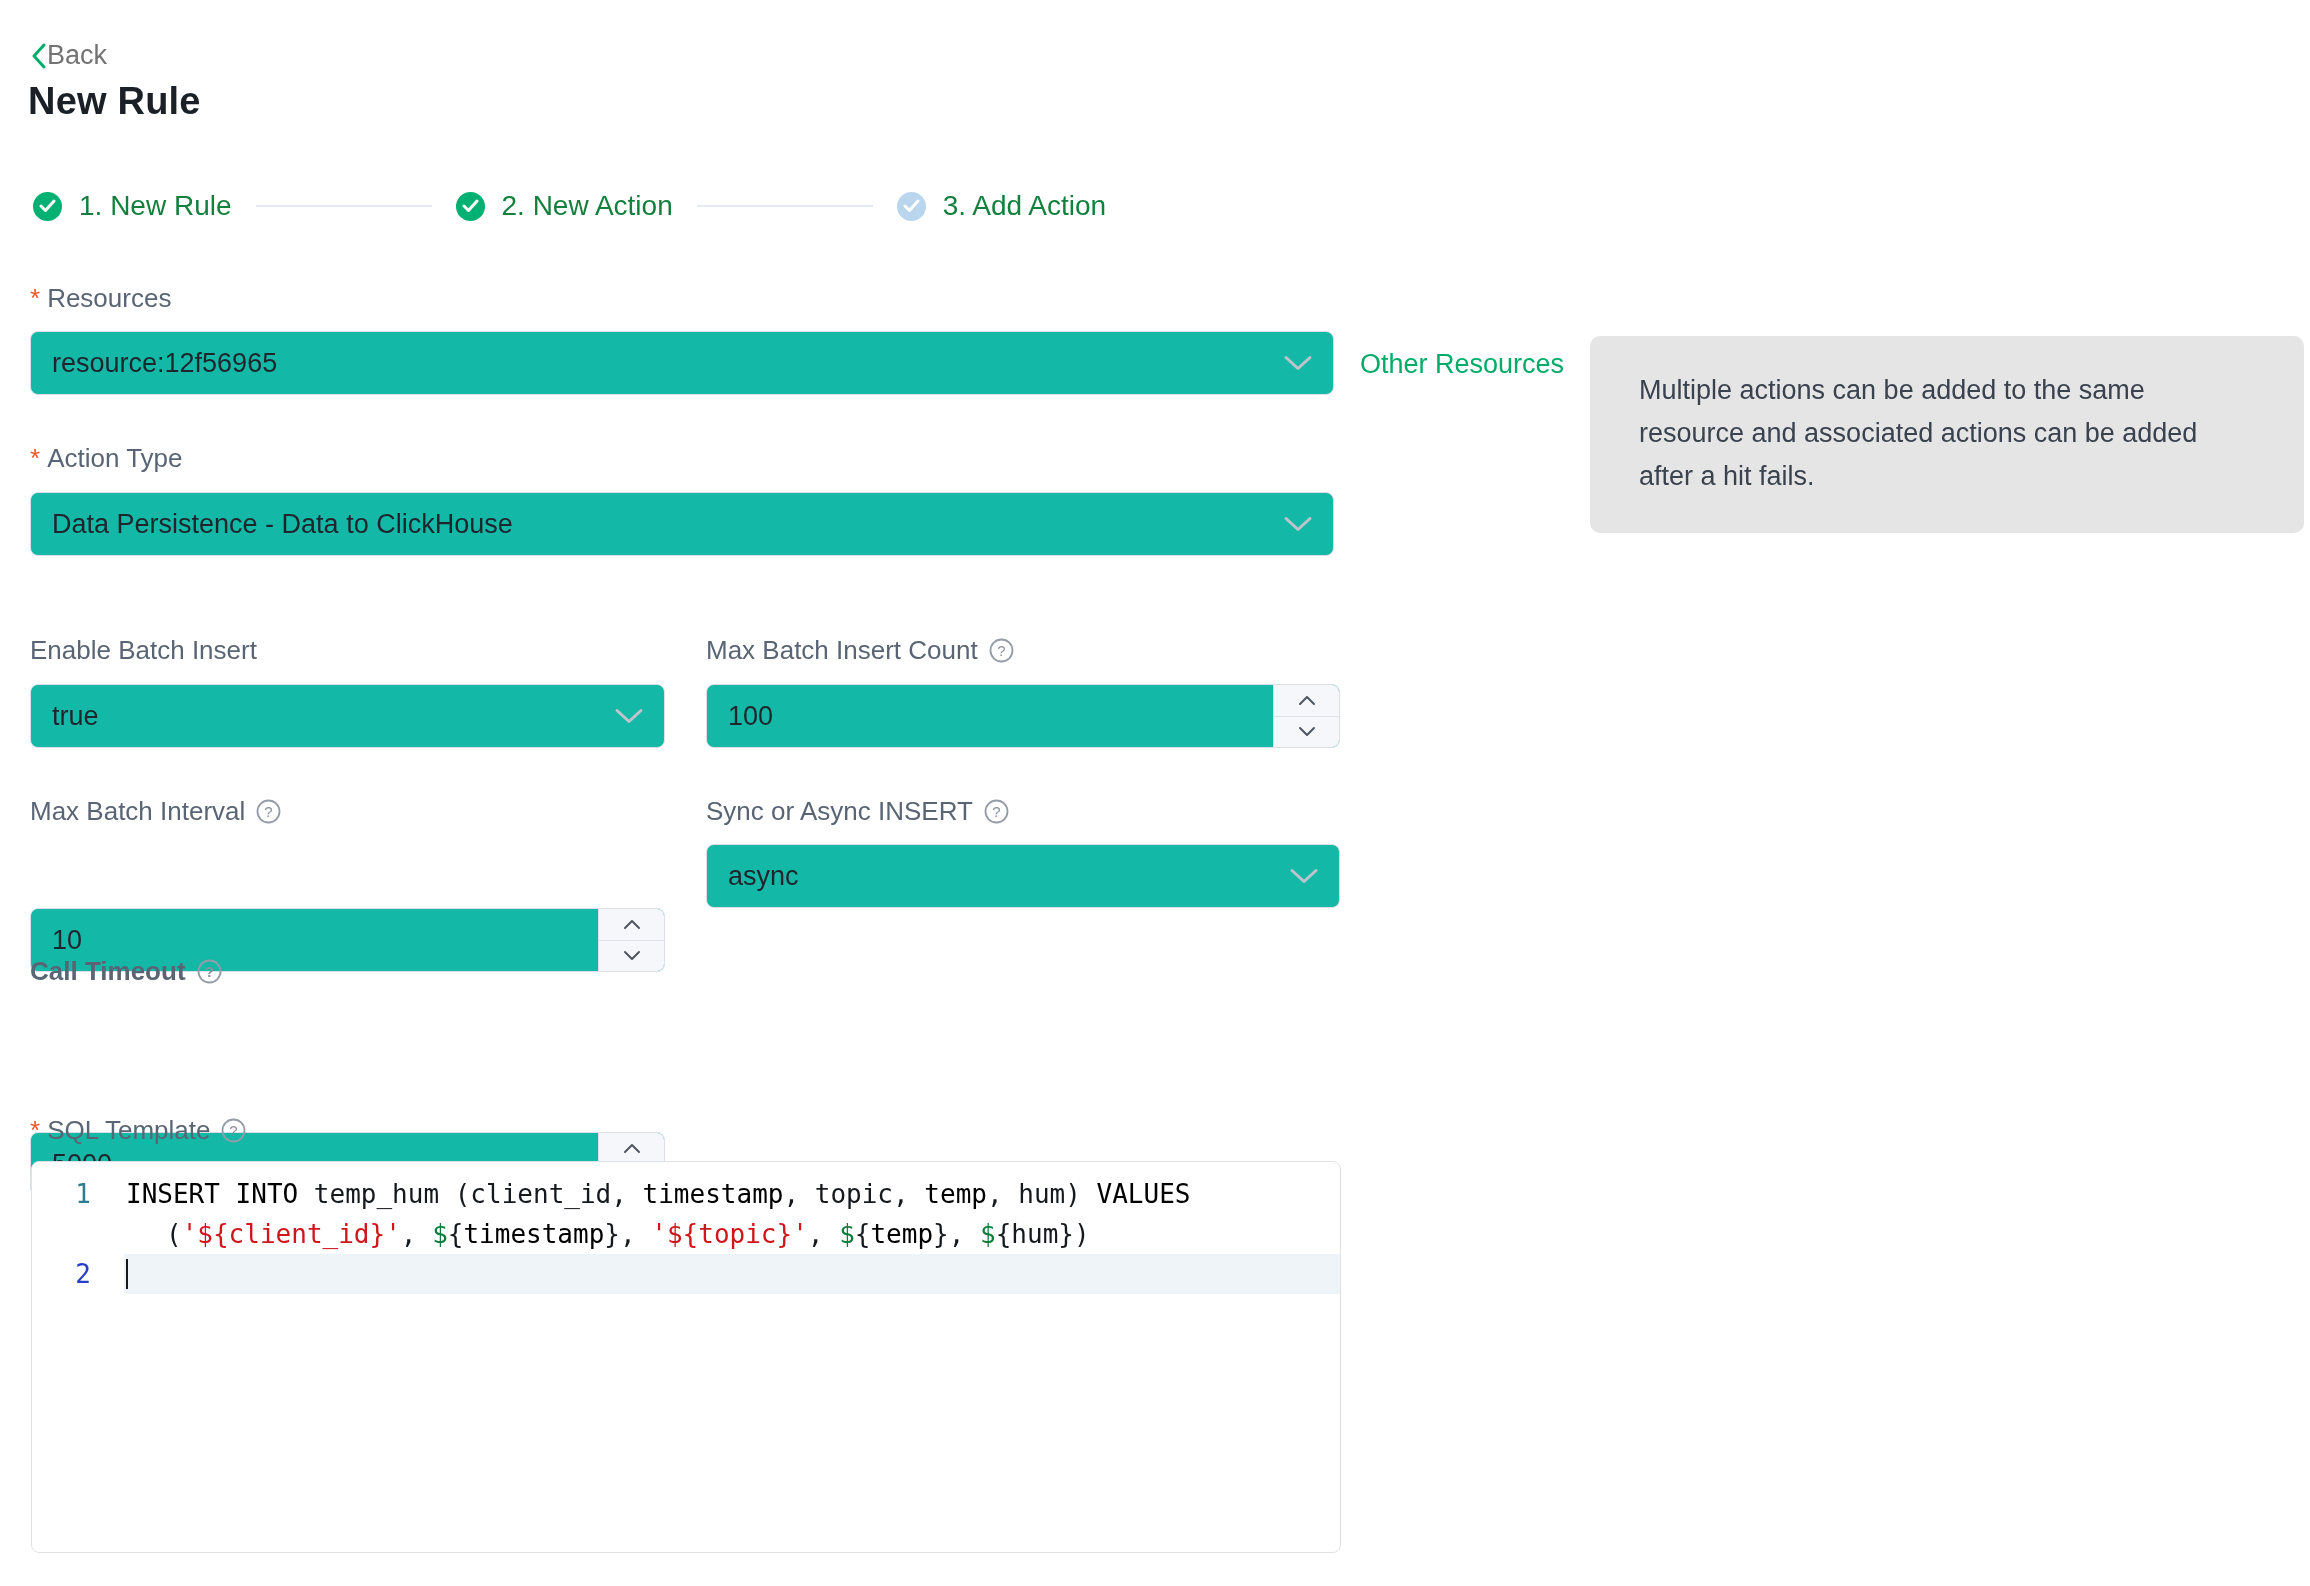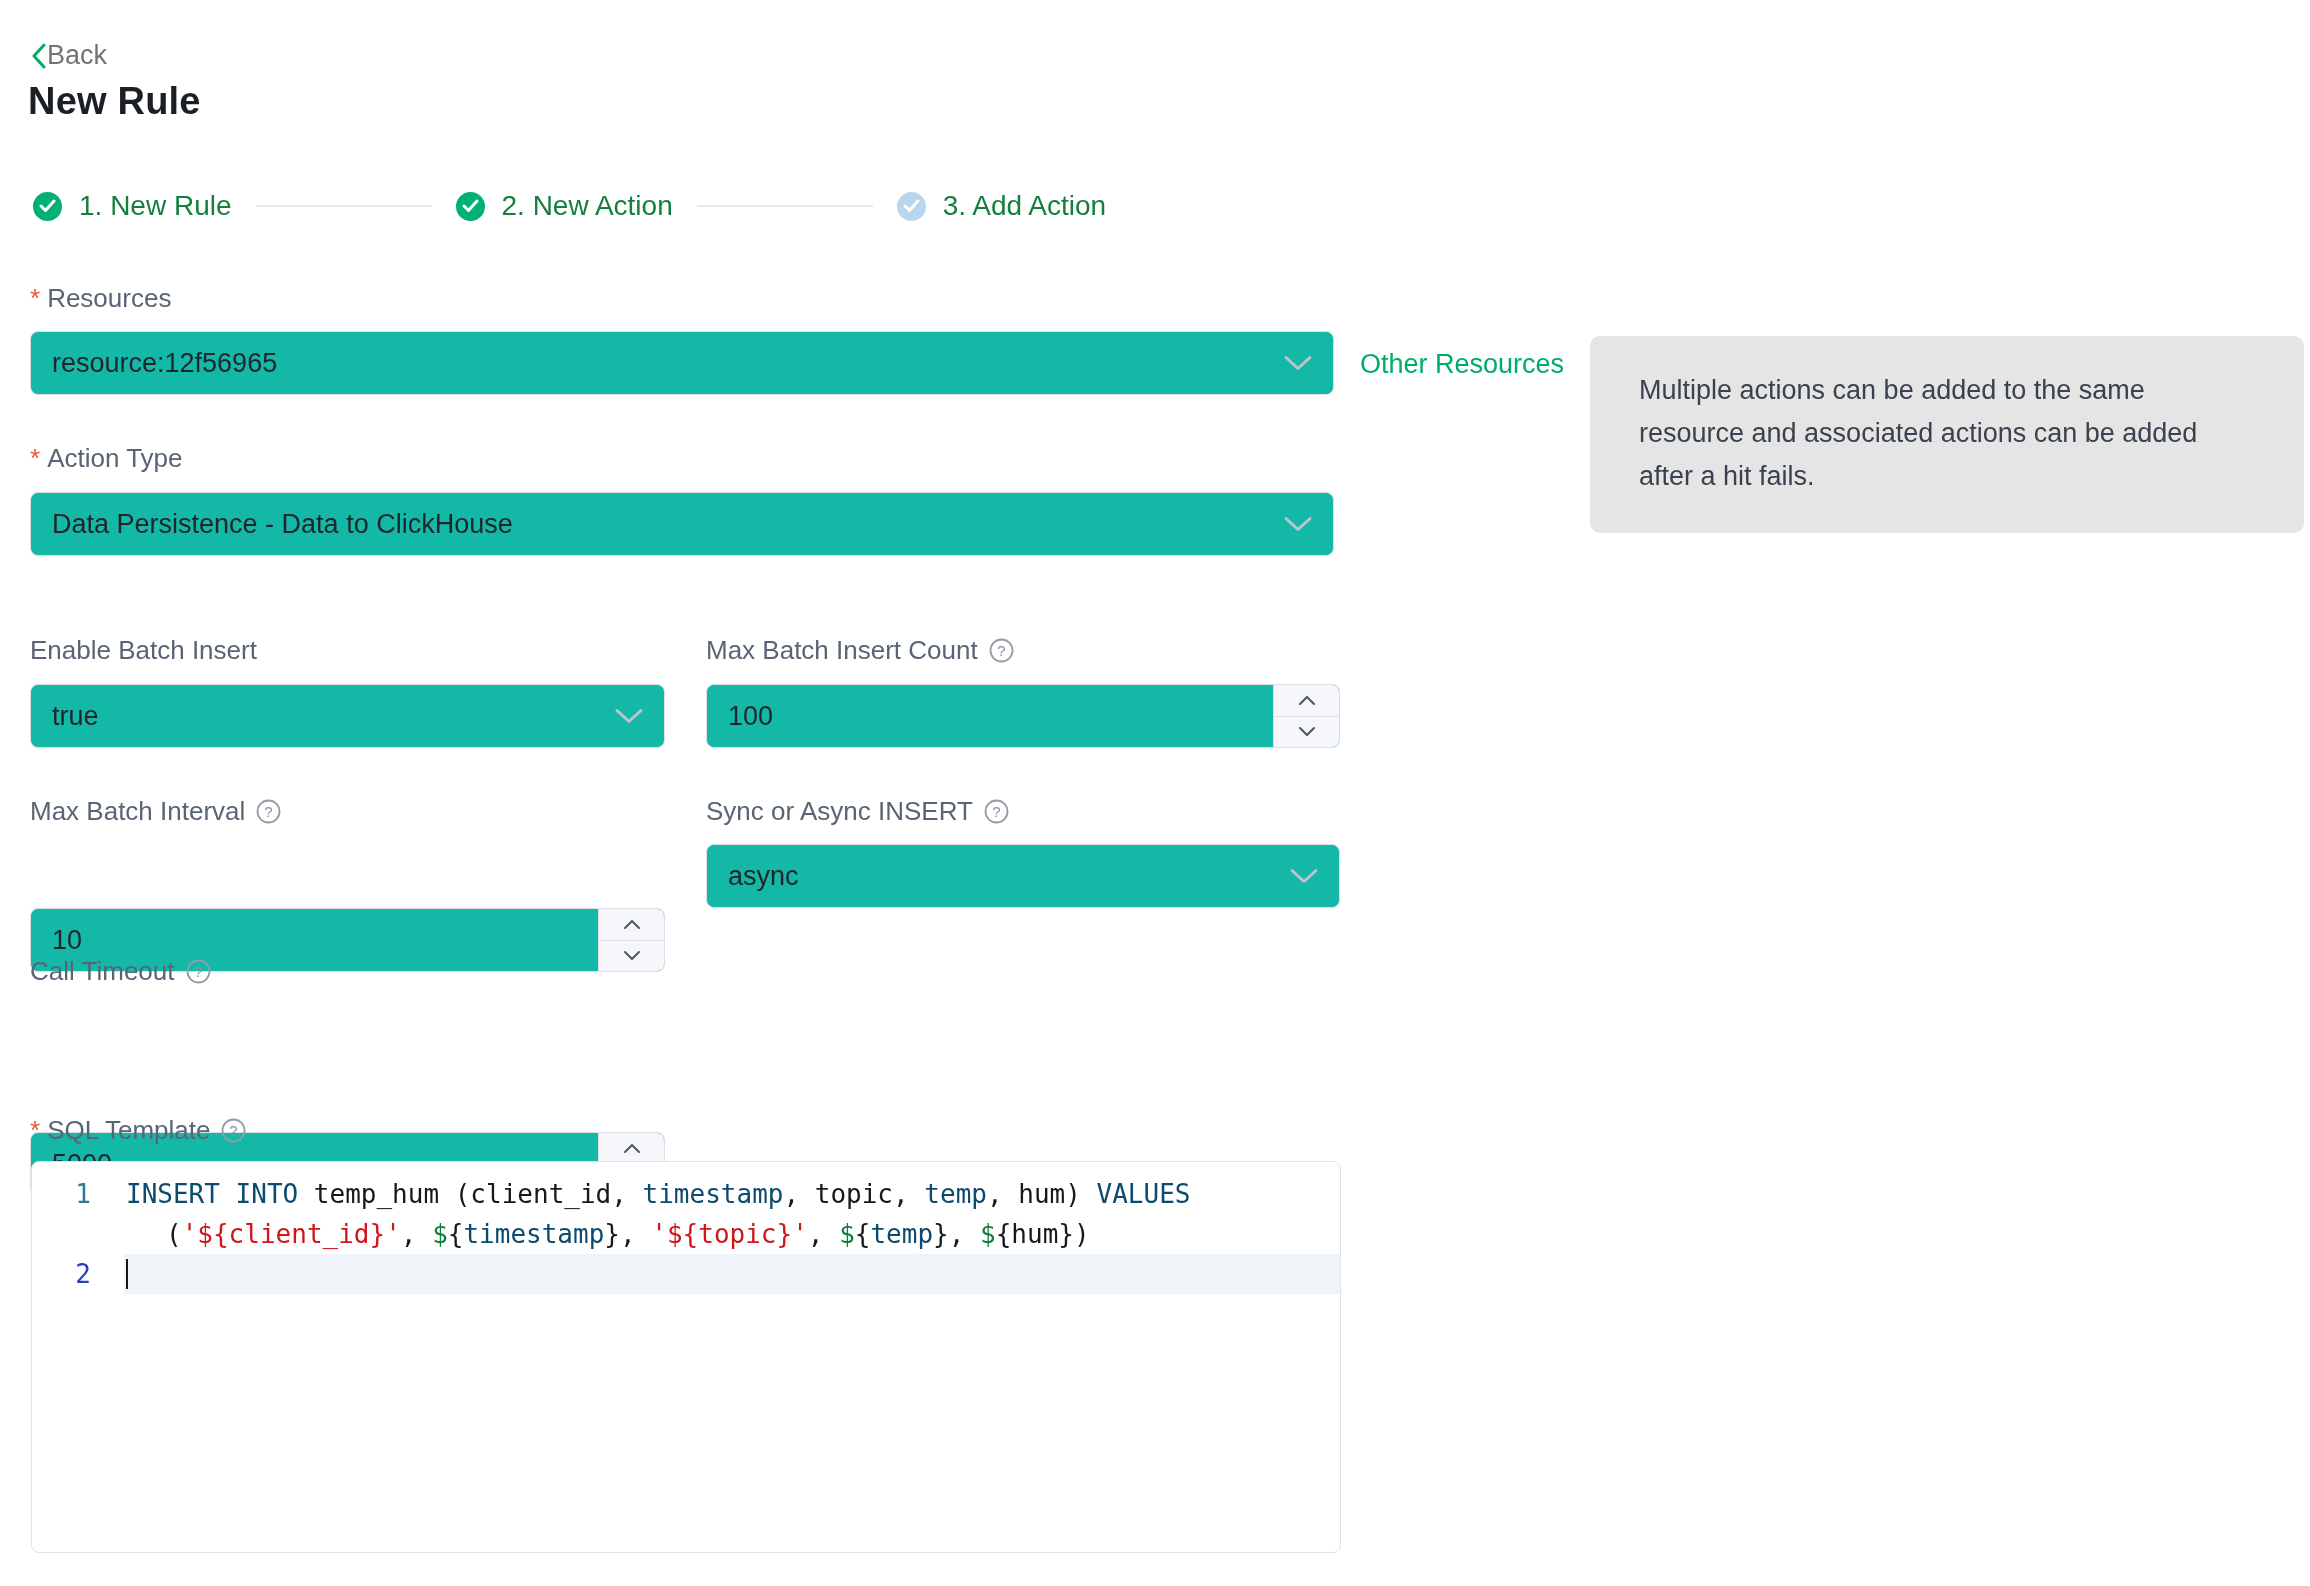--- a/index.html
+++ b/index.html
@@ -50,21 +50,21 @@
           font-family:"DejaVu Sans Mono", monospace;font-size:26px;}
   .cm-row{display:flex;height:40px;line-height:40px;position:relative;}
   .gutter{width:92px;box-sizing:border-box;text-align:right;padding-right:33px;flex:none;
           font-size:26px;background:#fff;z-index:2;}
   .gut-1{color:#2c7d90;}
   .gut-2{color:#2840c4;}
   .code{white-space:pre;padding-left:2px;z-index:1;}
   .code.wrap-indent{padding-left:42px;}
   .cm-row.active-line::after{content:"";position:absolute;left:92px;right:0;top:0;bottom:0;background:#eff4f9;z-index:0;}
   .cursor{position:absolute;left:94px;top:5px;width:2px;height:30px;background:#16181d;z-index:3;}
-  .tok-kw{color:#0c4a6e;}
+  .tok-kw{color:#000000;}
   .tok-str{color:#d0161b;}
   .tok-var{color:#0f7d3c;}
   .tok-plain{color:#15181d;}
 </style>
 </head>
 <body>
 
 <div class="abs back">
   <svg width="17" height="28" viewBox="0 0 17 28">
     <polyline points="14,3 4,14 14,25" fill="none" stroke="#00ad68" stroke-width="3" stroke-linecap="round" stroke-linejoin="round"></polyline>
@@ -207,21 +207,21 @@
 </div>
 <div class="abs ctl" style="left:706px;top:844px;width:634px;">
   <span>async</span>
   <span class="chev">
     <svg width="30" height="17" viewBox="0 0 30 17">
         <polyline points="3,3 15,14 27,3" fill="none" stroke="#bfc4cc" stroke-width="3" stroke-linecap="round" stroke-linejoin="round"></polyline>
       </svg>
   </span>
 </div>
 
-<div class="abs f-label" style="left:30px;top:956px;">
+<div class="abs f-label" style="left:30px;top:956px;font-weight:bold;">
   <span>Call Timeout</span>
   <span class="help">
     <svg width="25" height="25" viewBox="0 0 25 25">
         <circle cx="12.5" cy="12.5" r="11" fill="none" stroke="#949ca8" stroke-width="1.8"></circle>
         <text x="12.5" y="17.5" text-anchor="middle" font-size="15" fill="#8a919d" font-family="Liberation Sans, sans-serif">?</text>
       </svg>
   </span>
 </div>
 <div class="abs ctl num" style="left:30px;top:1004px;width:635px;">
   <span>5000</span>

